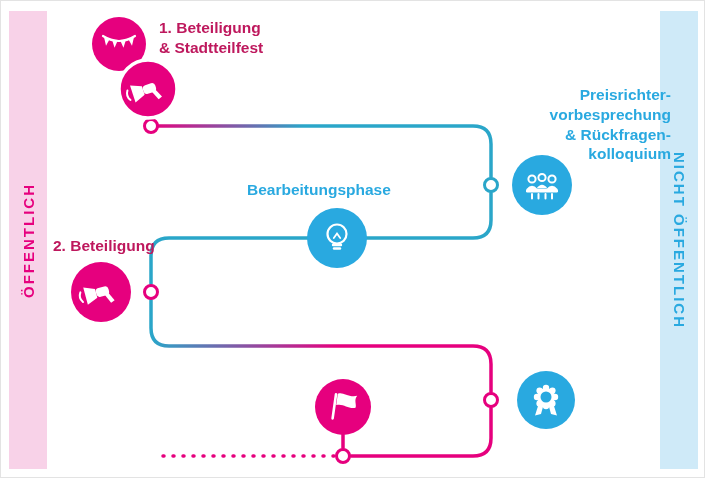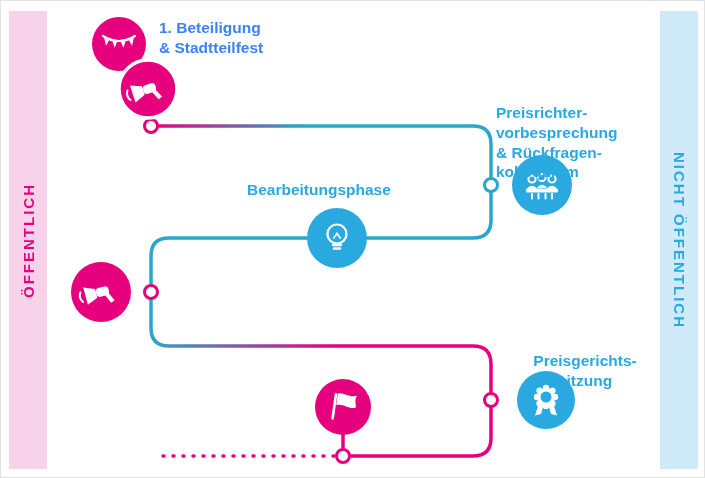--- a/index.html
+++ b/index.html
@@ -18,24 +18,24 @@
     writing-mode:vertical-rl;font-weight:700;font-size:15px;letter-spacing:2px;
     white-space:nowrap;
   }
   .band-left .band-text{transform:rotate(180deg);color:#e6007e;}
   .band-right .band-text{color:#29a9e0;}
   #flow-svg{position:absolute;left:0;top:0;}
   .lbl{
     position:absolute;font-weight:700;font-size:15.5px;line-height:1.3;
     white-space:pre-line;
   }
-  .pink{color:#3b82f6}
+  .pink{color:#be185d}
   .blue{color:#29a9e0}
   .lbl-1{left:158px;top:17px;}
-  .lbl-2{left:495px;top:102px;width:175px;text-align:left;line-height:1.28;}
+  .lbl-2{left:495px;top:84px;width:175px;text-align:right;line-height:1.28;}
   .lbl-3{left:246px;top:179px;width:180px;text-align:left;}
   .lbl-4{left:52px;top:235px;}
   .lbl-5{left:520px;top:350px;width:128px;text-align:center;}
   .lbl-6{left:195px;top:397px;width:128px;text-align:center;}
 </style>
 </head>
 <body>
 
 <div id="stage">
 
@@ -155,16 +155,15 @@
     </g>
   </svg>
 
   <div class="lbl pink lbl-1">1. Beteiligung
 &amp; Stadtteilfest</div>
   <div class="lbl blue lbl-2">Preisrichter-
 vorbesprechung
 &amp; Rückfragen-
 kolloquium</div>
   <div class="lbl blue lbl-3">Bearbeitungsphase</div>
-  <div class="lbl blue lbl-5">Preisgerichts-
-sitzung</div>
+  <div class="lbl pink lbl-4">2. Beteiligung</div>
 
 </div>
 
 </body></html>

